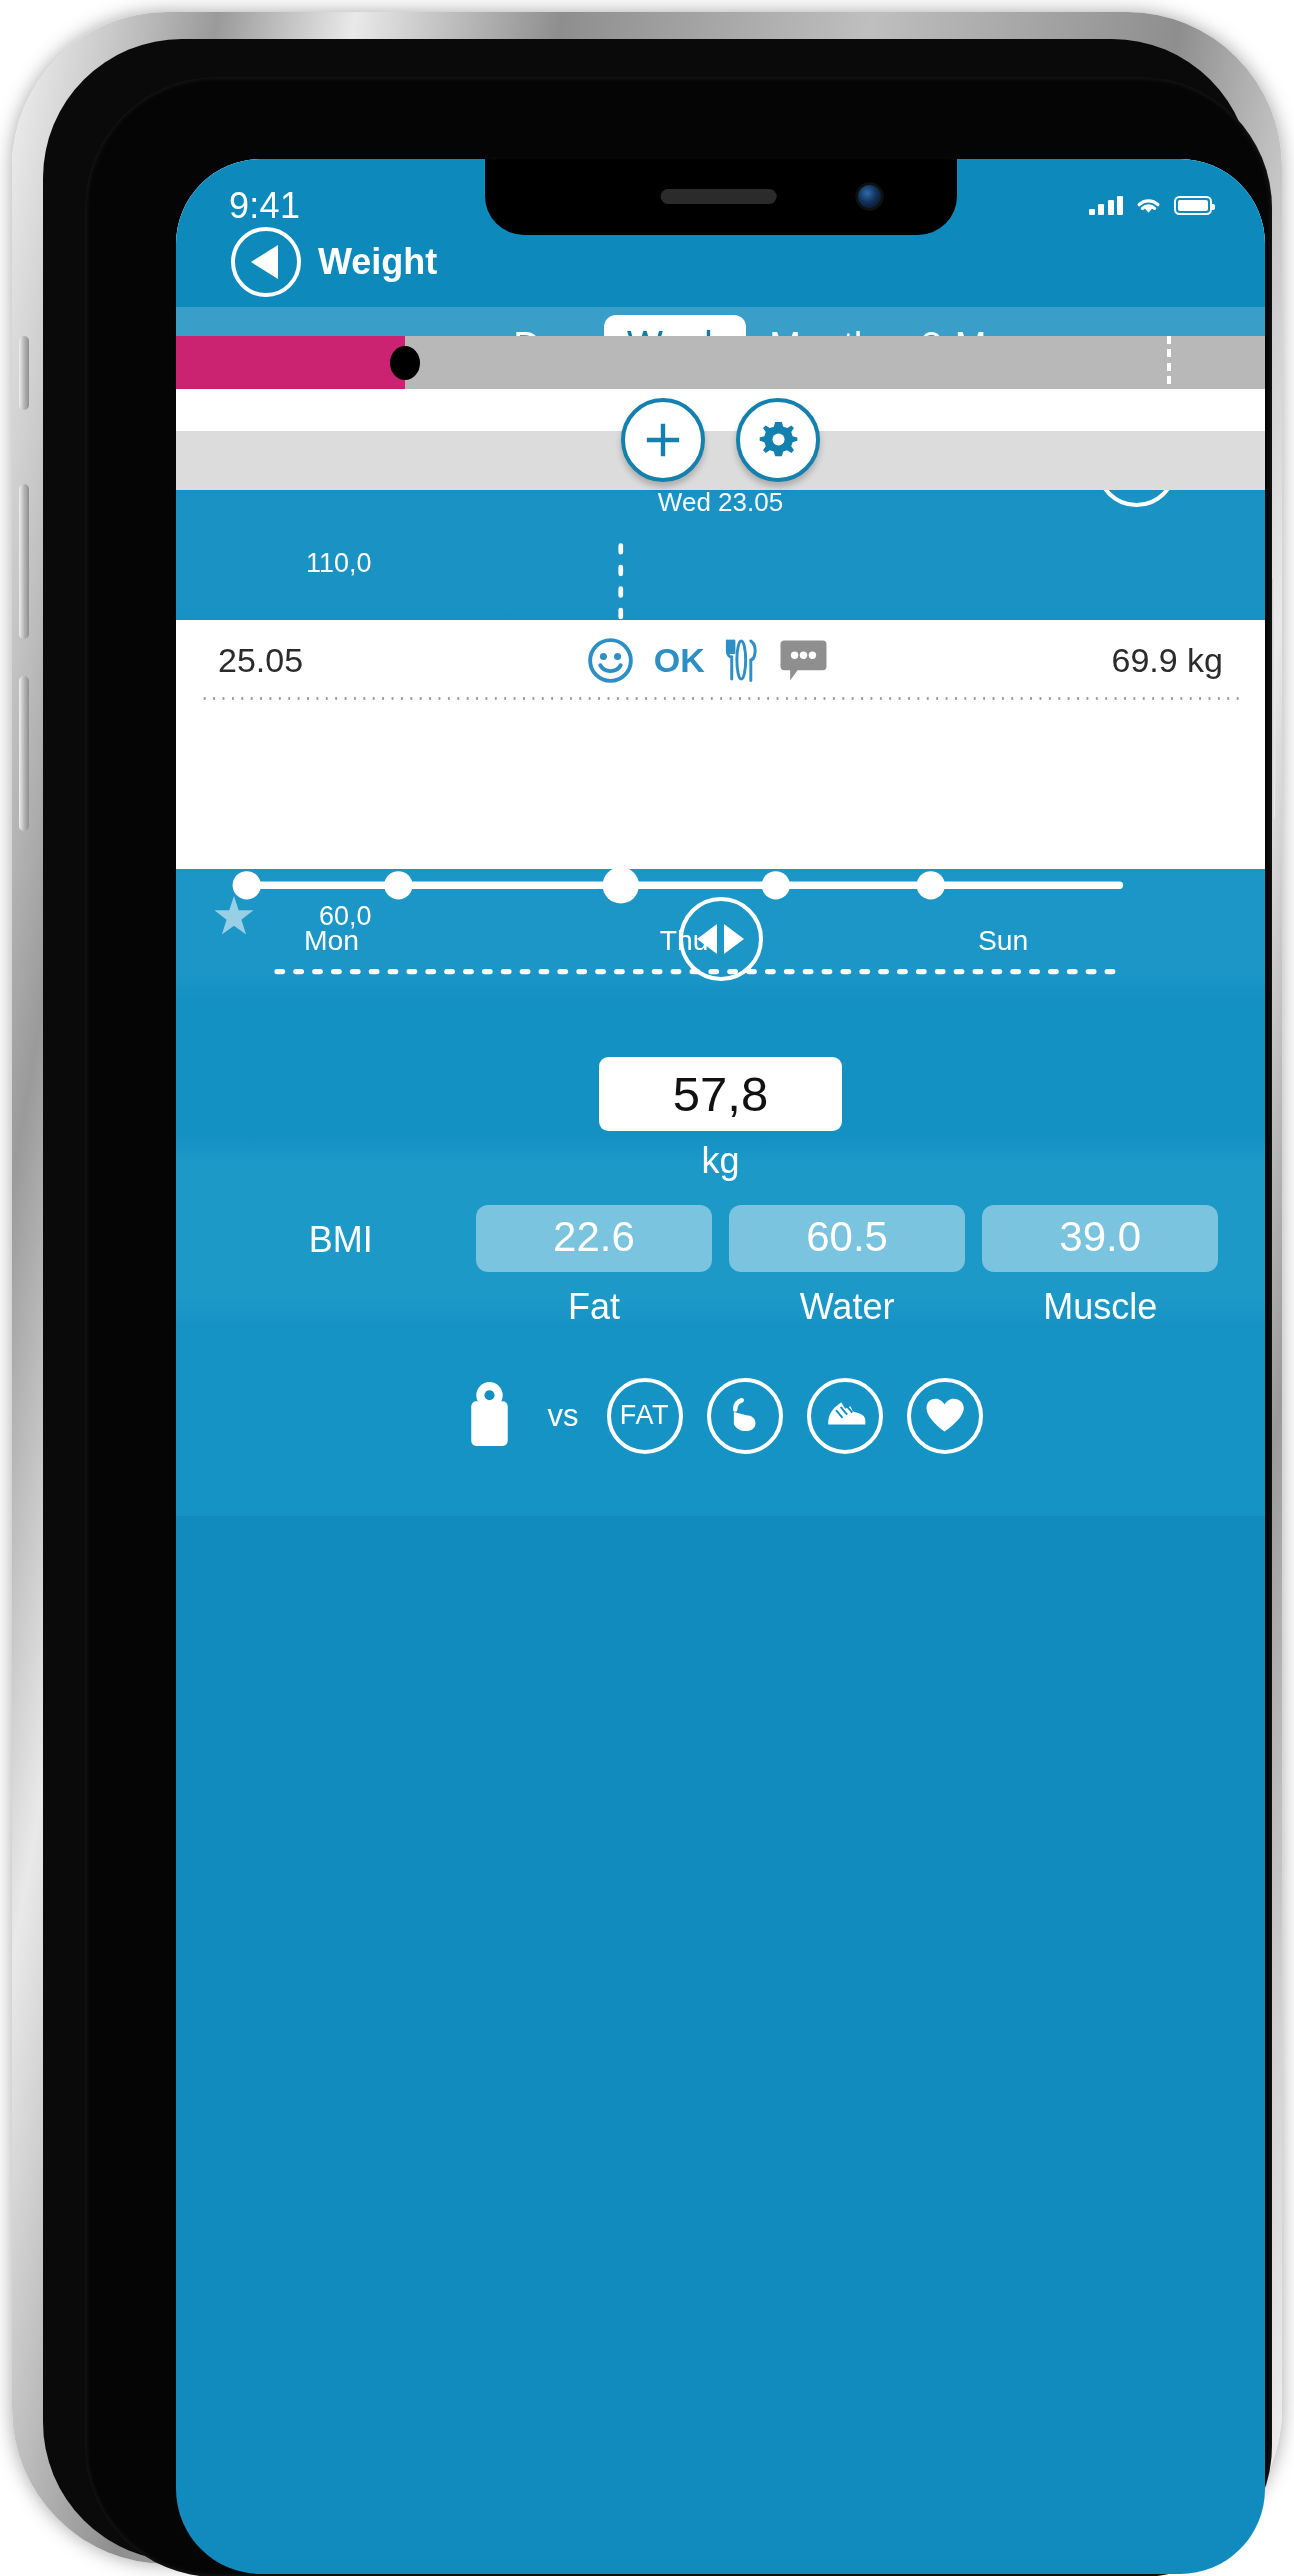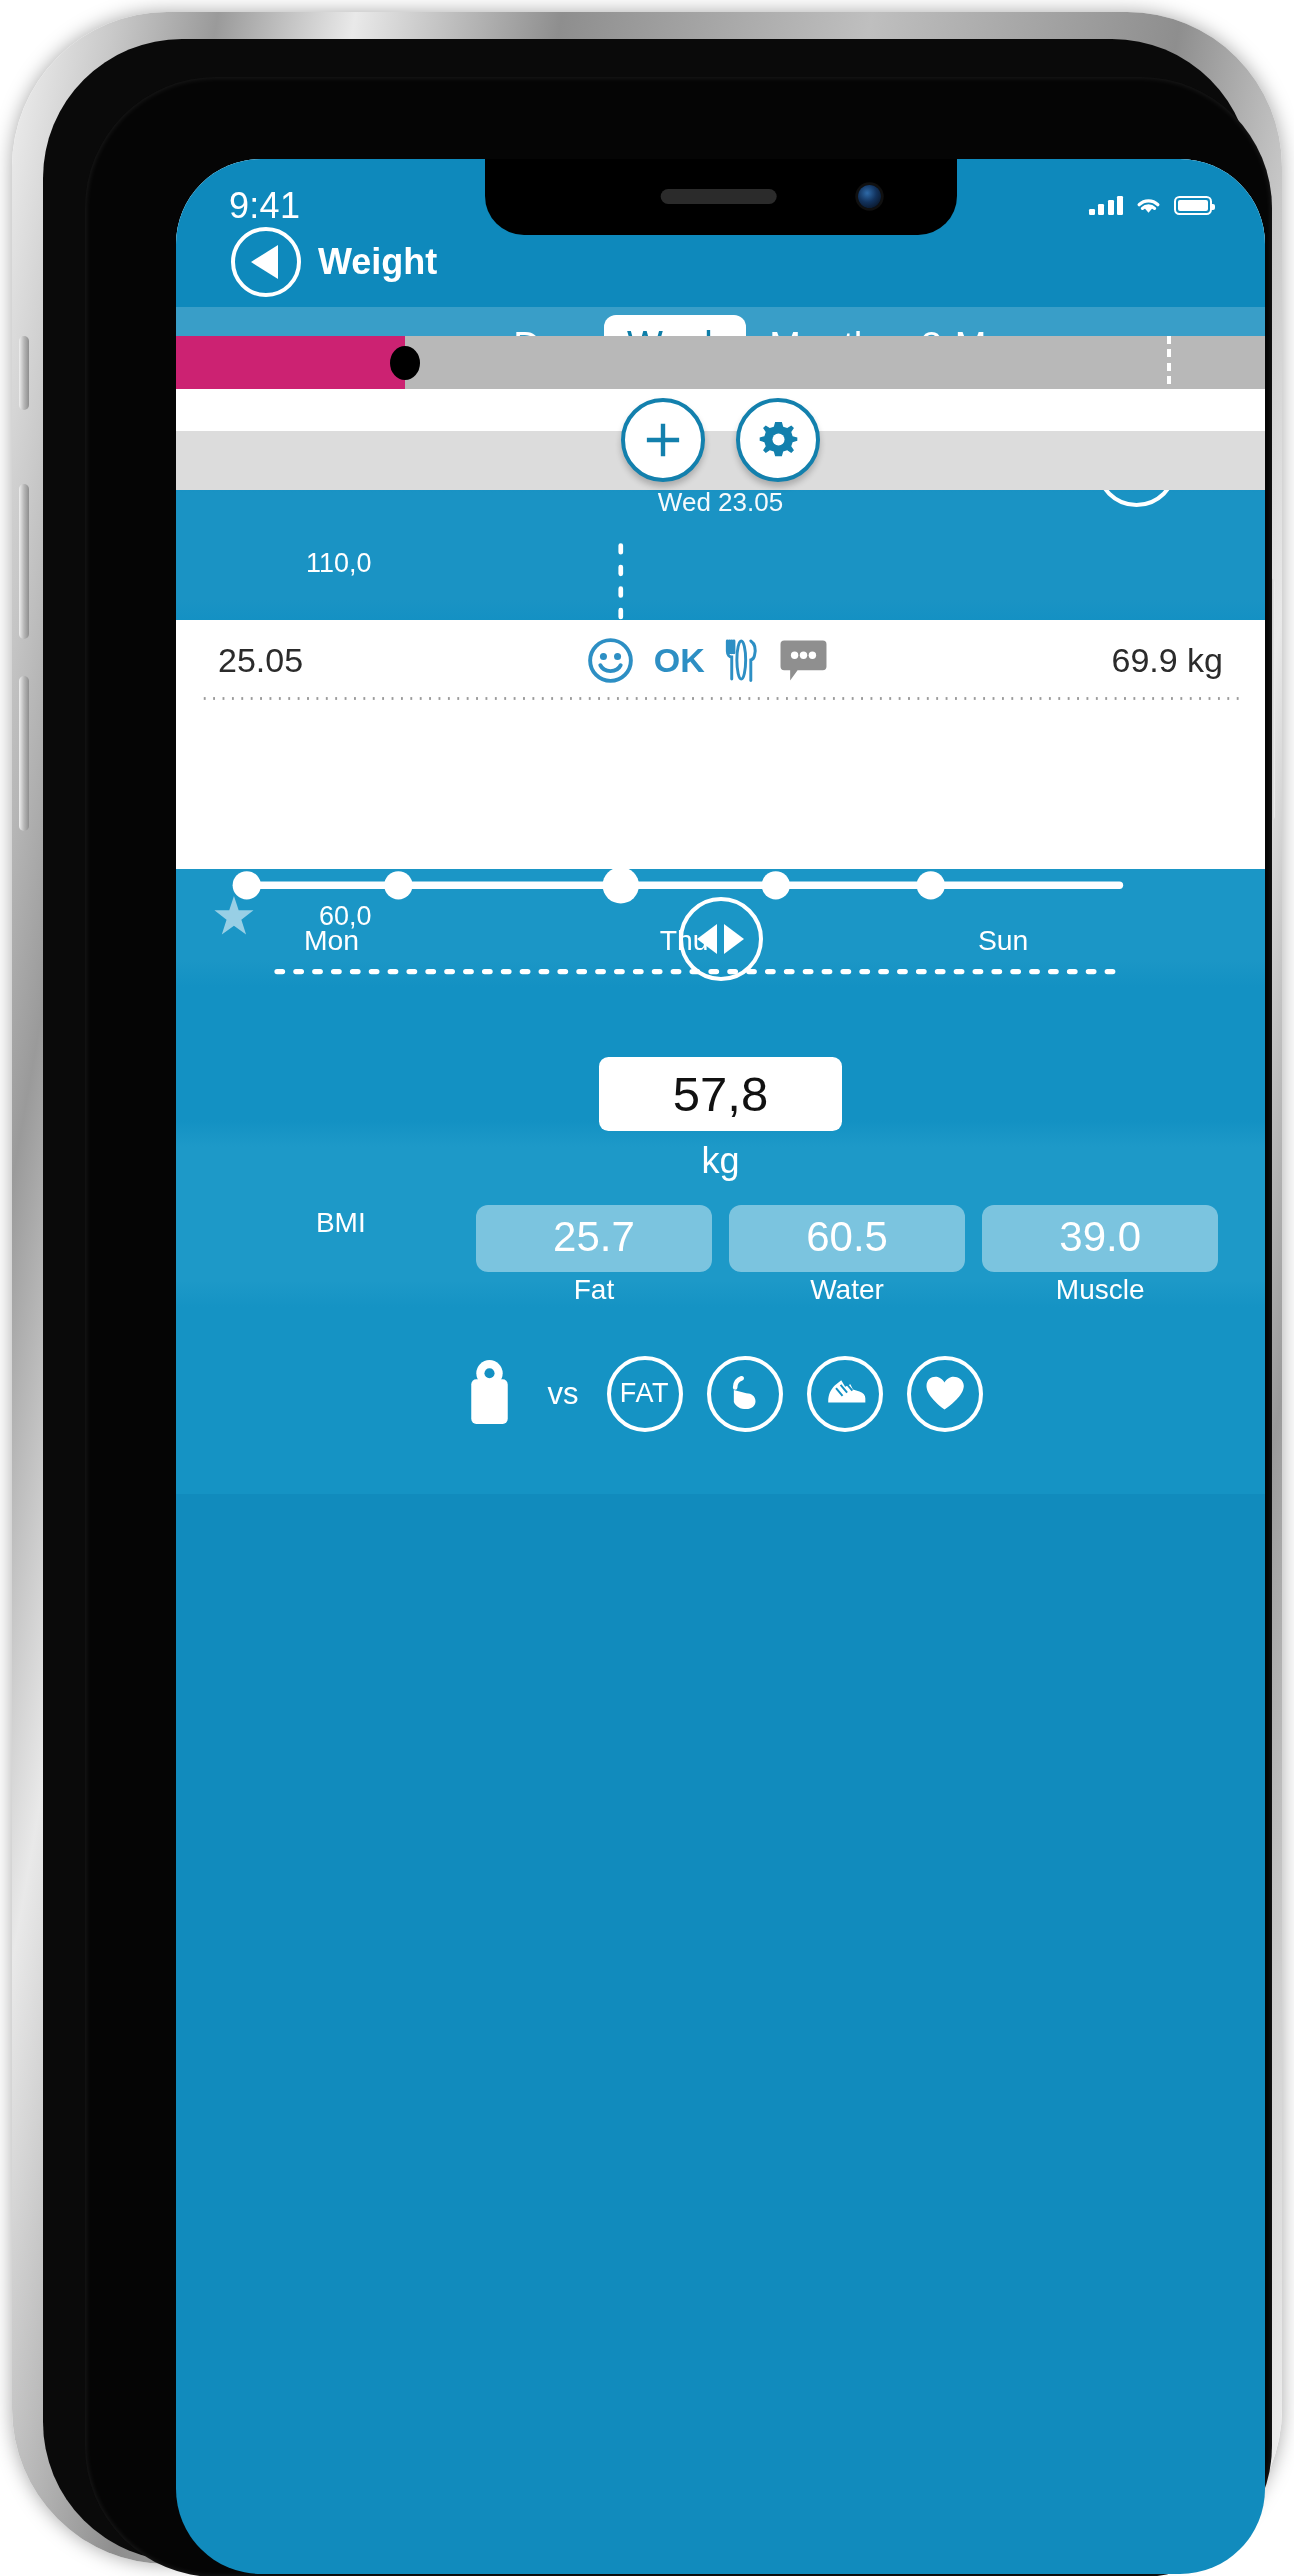--- a/index.html
+++ b/index.html
@@ -191,21 +191,21 @@
   }
   .weight-unit { text-align:center; color:#fff; font-size: 36px; margin-top: 9.4px; }
 
   .metrics { display:flex; gap: 17.5px; padding: 23px 47px 0 47px; }
   .metric { flex: 1; text-align:center; }
   .metric-chip {
     background: rgba(255,255,255,.42);
     border-radius: 12px; padding: 8px 0 10.8px 0;
     color:#fff; font-size: 42px; font-weight: 400;
   }
-  .metric-label { color:#fff; font-size: 28px; margin-top: 2px; }
+  .metric-label { color:#fff; font-size: 36px; margin-top: 14px; }
 
   
   .compare { display:flex; align-items:center; justify-content:center; gap: 24px; padding: 50px 0 62px 0; }
   .cmp-circle {
     width: 76px; height: 76px; border-radius: 50%;
     border: 4px solid #fff; display:flex; align-items:center; justify-content:center;
     color:#fff; font-size: 27px; letter-spacing: 0.7px;
   }
   .cmp-vs { color:#fff; font-size: 31px; margin: 0 4px; }
 
@@ -371,21 +371,21 @@
             </div>
 
             <div class="weight-box">57,8</div>
             <div class="weight-unit">kg</div>
 
             <div class="metrics">
               <div class="metric">
                 <div class="metric-label">BMI</div>
               </div>
               <div class="metric">
-                <div class="metric-chip">25.7</div>
+                <div class="metric-chip">22.6</div>
                 <div class="metric-label">Fat</div>
               </div>
               <div class="metric">
                 <div class="metric-chip">60.5</div>
                 <div class="metric-label">Water</div>
               </div>
               <div class="metric">
                 <div class="metric-chip">39.0</div>
                 <div class="metric-label">Muscle</div>
               </div>

